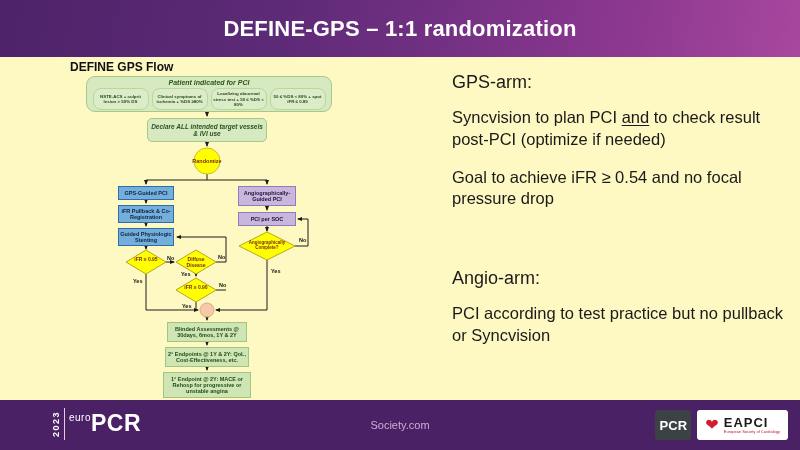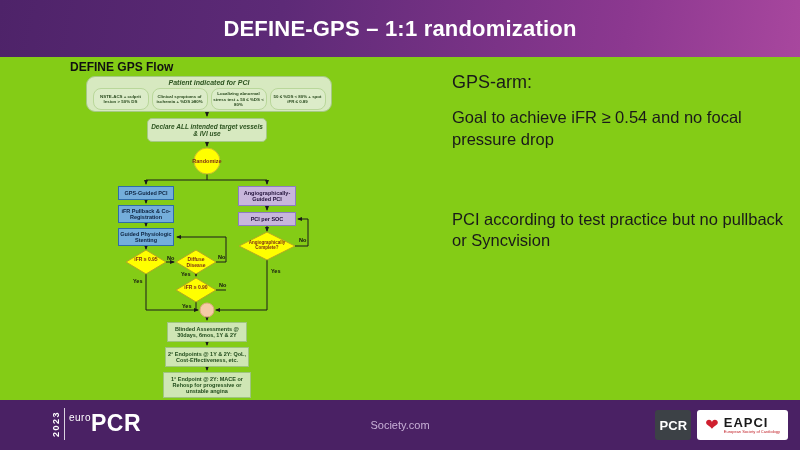--- a/index.html
+++ b/index.html
@@ -1,16 +1,16 @@
 <!DOCTYPE html>
 <html><head>
 <meta charset="utf-8">
 <style>
   html,body{margin:0;padding:0;background:#e8e8e8;font-family:"Liberation Sans",sans-serif;}
-  #slide{position:relative;width:800px;height:450px;background:#84cc16;overflow:hidden;margin:0 auto;}
+  #slide{position:relative;width:800px;height:450px;background:#fef9c3;overflow:hidden;margin:0 auto;}
 
   
   #header{position:absolute;left:0;top:0;width:800px;height:57px;
     background:linear-gradient(100deg,#4e2369 0%,#5d2a77 35%,#8c3890 78%,#a8479e 100%);
     display:flex;align-items:center;justify-content:center;}
   #header .title{color:#ffffff;font-size:22px;font-weight:bold;letter-spacing:.2px;}
 
   
   #flow{position:absolute;left:70px;top:60px;width:360px;height:340px;}
   #flow .fc-title{position:absolute;left:0;top:0;width:274px;font-size:12px;font-weight:bold;color:#111;}
@@ -134,22 +134,24 @@
     <span class="ynlabel" style="left:229px;top:177px;">No</span>
     <span class="ynlabel" style="left:201px;top:208px;">Yes</span>
 
     <div class="fbox green-plain" style="left:97px;top:262px;width:80px;height:20px;font-size:5.5px;">Blinded Assessments @ 30days, 6mos, 1Y &amp; 2Y</div>
     <div class="fbox green-plain" style="left:95px;top:287px;width:84px;height:20px;font-size:5.5px;">2° Endpoints @ 1Y &amp; 2Y: QoL, Cost-Effectiveness, etc.</div>
     <div class="fbox green-plain" style="left:93px;top:312px;width:88px;height:26px;font-size:5.5px;">1° Endpoint @ 2Y: MACE or Rehosp for progressive or unstable angina</div>
   </div>
 
   <div id="panel">
     <h2 class="arm-h">GPS-arm:</h2>
+    <p><span>Syncvision to plan PCI </span><span class="u">and</span><span> to check result post-PCI (optimize if needed)</span></p>
     <p>Goal to achieve iFR ≥ 0.54 and no focal pressure drop</p>
     <div class="gap"></div>
+    <h2 class="arm-h">Angio-arm:</h2>
     <p>PCI according to test practice but no pullback or Syncvision</p>
   </div>
 
   <div id="footer">
     <div id="brand">
       <span class="yr">2023</span>
       <span class="sep"></span>
       <span class="col">
         <span class="euro">euro</span>
         <span class="pcr">PCR</span>

